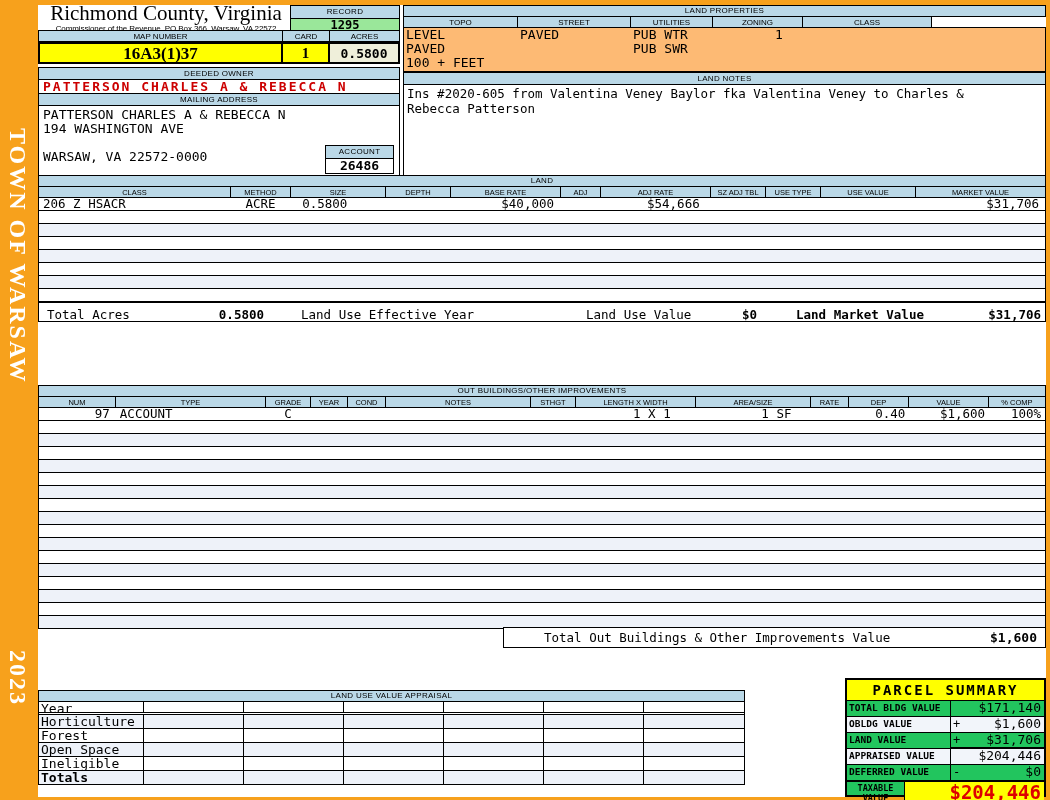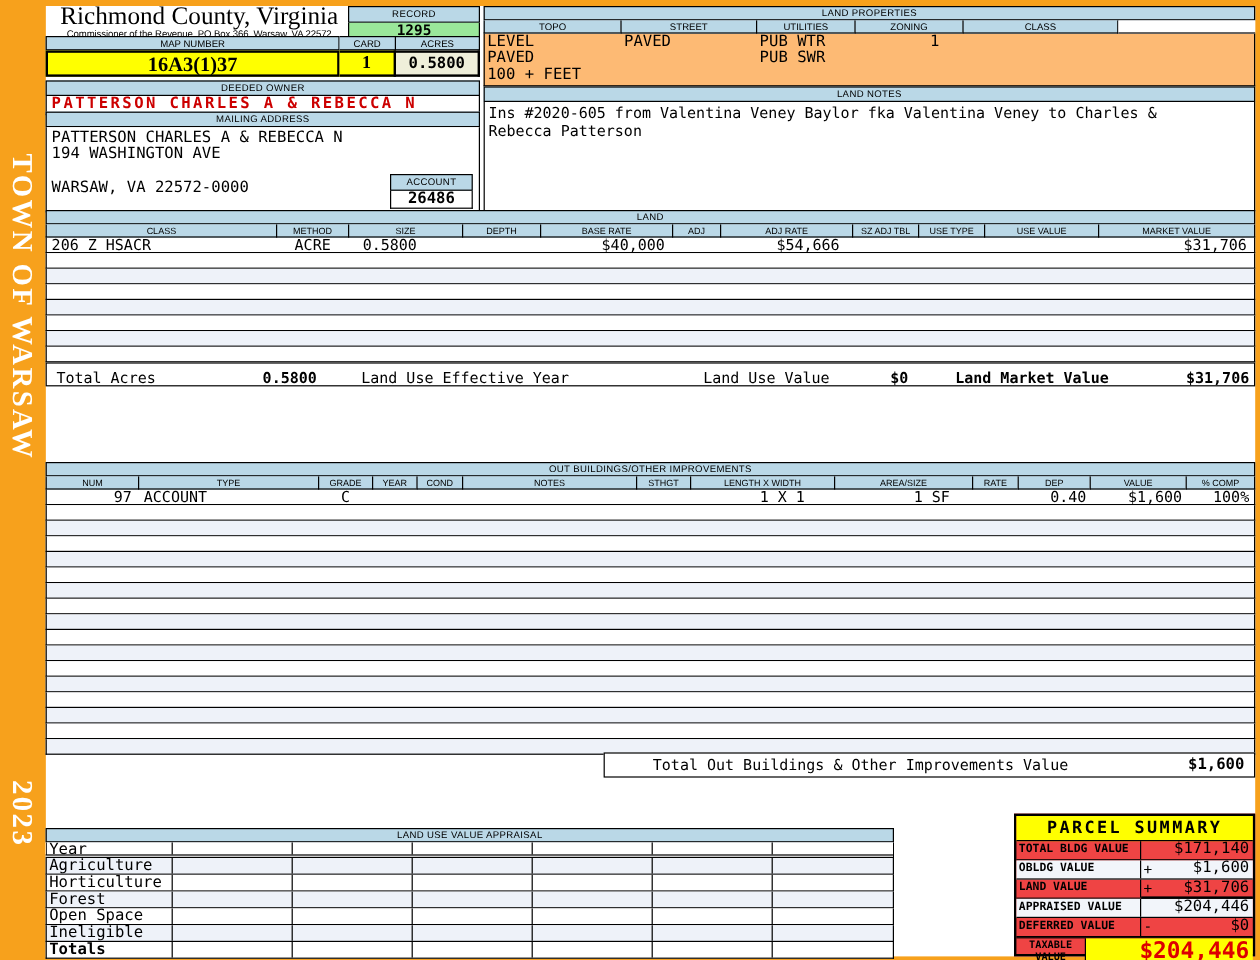--- a/index.html
+++ b/index.html
@@ -83,21 +83,21 @@
   .lua-row{display:flex;height:14px;border-bottom:1px solid #000;border-left:1px solid #000;border-right:1px solid #000;
       box-sizing:border-box;background:#fff;}
   .lua-row:nth-child(odd){background:#EEF2F9;}
   .lua-row.year{height:13px;border-bottom:3px double #000;background:#fff;}
   .lua-label{width:105px;font-size:13px;line-height:13px;padding-left:2px;box-sizing:border-box;
       font-family:"DejaVu Sans Mono","Liberation Mono",monospace;border-right:1px solid #000;white-space:nowrap;}
   .lua-cell{width:100px;border-right:1px solid #000;box-sizing:border-box;}
   .lua-cell:last-child{border-right:none;flex:1;}
   .lua-row.totals .lua-label{font-weight:bold;}
   
-  .ps{border:2px solid #000;background:#ef4444;}
+  .ps{border:2px solid #000;background:#22c55e;}
   .ps-title{height:20px;line-height:20px;background:#FFFF00;text-align:center;font-weight:bold;
       font-size:14px;border-bottom:1px solid #000;letter-spacing:2px;}
   .ps-row{display:flex;height:15px;border-bottom:1px solid #000;}
   .ps-row:nth-child(odd){background:#F2F5FA;}
   .ps-label{width:104px;border-right:1px solid #000;box-sizing:border-box;font-size:9.5px;font-weight:bold;
       line-height:14px;padding-left:2px;white-space:nowrap;}
   .ps-valcell{flex:1;display:flex;box-sizing:border-box;}
   .ps-op{width:12px;font-size:12px;line-height:14px;padding-left:2px;}
   .ps-val{flex:1;text-align:right;font-size:13px;line-height:14px;padding-right:3px;}
   .ps-strong .ps-valcell{border-top:2px solid #000;margin-top:-2px;}
@@ -311,31 +311,20 @@
       <div style="display:flex;flex:1;">
           <div class="lua-cell"></div>
           <div class="lua-cell"></div>
           <div class="lua-cell"></div>
           <div class="lua-cell"></div>
           <div class="lua-cell"></div>
           <div class="lua-cell"></div>
         </div>
     </div>
     <div class="lua-row">
-      <div class="lua-label">Agriculture</div>
-      <div style="display:flex;flex:1;">
-          <div class="lua-cell"></div>
-          <div class="lua-cell"></div>
-          <div class="lua-cell"></div>
-          <div class="lua-cell"></div>
-          <div class="lua-cell"></div>
-          <div class="lua-cell"></div>
-        </div>
-    </div>
-    <div class="lua-row">
       <div class="lua-label">Horticulture</div>
       <div style="display:flex;flex:1;">
           <div class="lua-cell"></div>
           <div class="lua-cell"></div>
           <div class="lua-cell"></div>
           <div class="lua-cell"></div>
           <div class="lua-cell"></div>
           <div class="lua-cell"></div>
         </div>
     </div>

